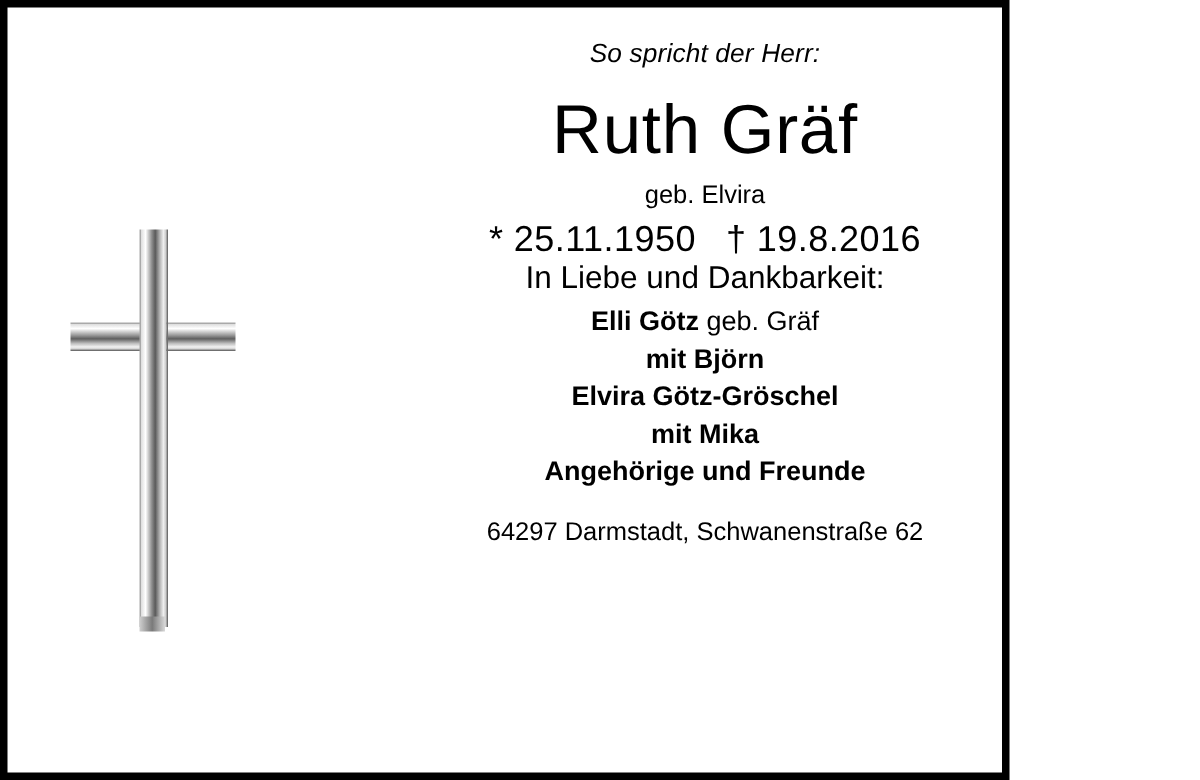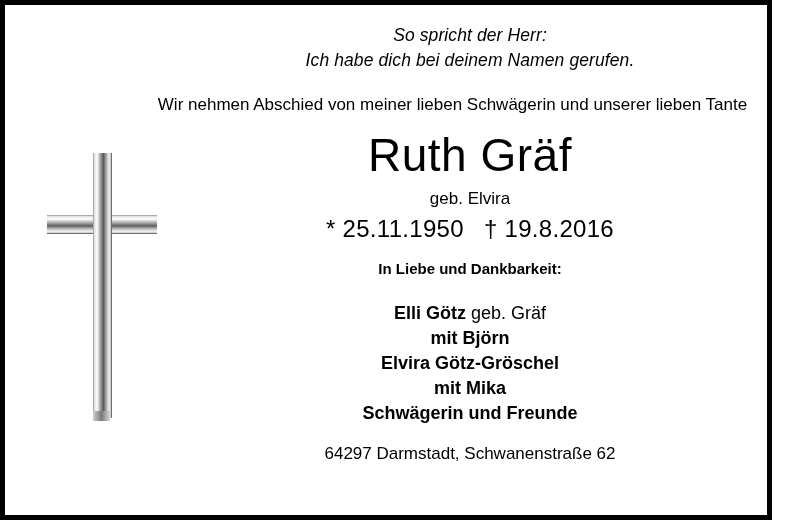--- a/index.html
+++ b/index.html
@@ -10,21 +10,21 @@
   body {
     width: 800px;
     height: 520px;
     overflow: hidden;
     font-family: "Liberation Sans", sans-serif;
     color: #000000;
   }
   .obituary {
     position: relative;
     box-sizing: border-box;
-    width: 772px;
+    width: 673px;
     height: 520px;
     border: 5px solid #000000;
     background: #ffffff;
     padding: 10px 0 0 0;
   }
 
   
   .cross-wrap {
     position: absolute;
     left: 42px;
@@ -116,28 +116,26 @@
 
   .dates {
     font-size: 24px;
     line-height: 26px;
     margin-top: 5px;
     letter-spacing: 0.3px;
   }
   .dates .gap { display: inline-block; width: 20px; }
 
   .dedication {
-    font-size: 15px;
+    font-size: 21px;
     line-height: 25px;
-    margin-top: 14px;
-    font-weight: bold;
   }
 
   .mourners {
-    margin-top: 20px;
+    margin-top: 4px;
   }
   .mourner {
     font-size: 18px;
     line-height: 25px;
     font-weight: bold;
   }
   .mourner .reg {
     font-weight: normal;
   }
 
@@ -155,39 +153,37 @@
   <div class="cross-wrap">
     <div class="cross-horiz"></div>
     <div class="cross-vert"></div>
     <div class="cross-tip"></div>
   </div>
 
   <div class="content">
 
     <div class="verse">
       <div>So spricht der Herr:</div>
-      <div>Ich habe dich bei deinem Namen gerufen.</div>
     </div>
 
-    <div class="intro">Wir nehmen Abschied von meiner lieben Schwägerin und unserer lieben Tante</div>
 
     <div class="name">Ruth Gräf</div>
 
     <div class="maidenname">geb. Elvira</div>
 
     <div class="dates">
       <span>* 25.11.1950</span><span class="gap"></span><span>† 19.8.2016</span>
     </div>
 
     <div class="dedication">In Liebe und Dankbarkeit:</div>
 
     <div class="mourners">
       <div class="mourner"><span>Elli Götz</span><span class="reg"> geb. Gräf</span></div>
       <div class="mourner"><span>mit Björn</span><span class="reg"></span></div>
       <div class="mourner"><span>Elvira Götz-Gröschel</span><span class="reg"></span></div>
       <div class="mourner"><span>mit Mika</span><span class="reg"></span></div>
-      <div class="mourner"><span>Schwägerin und Freunde</span><span class="reg"></span></div>
+      <div class="mourner"><span>Angehörige und Freunde</span><span class="reg"></span></div>
     </div>
 
     <div class="address">64297 Darmstadt, Schwanenstraße 62</div>
 
   </div>
 </div>
 
 </body></html>

